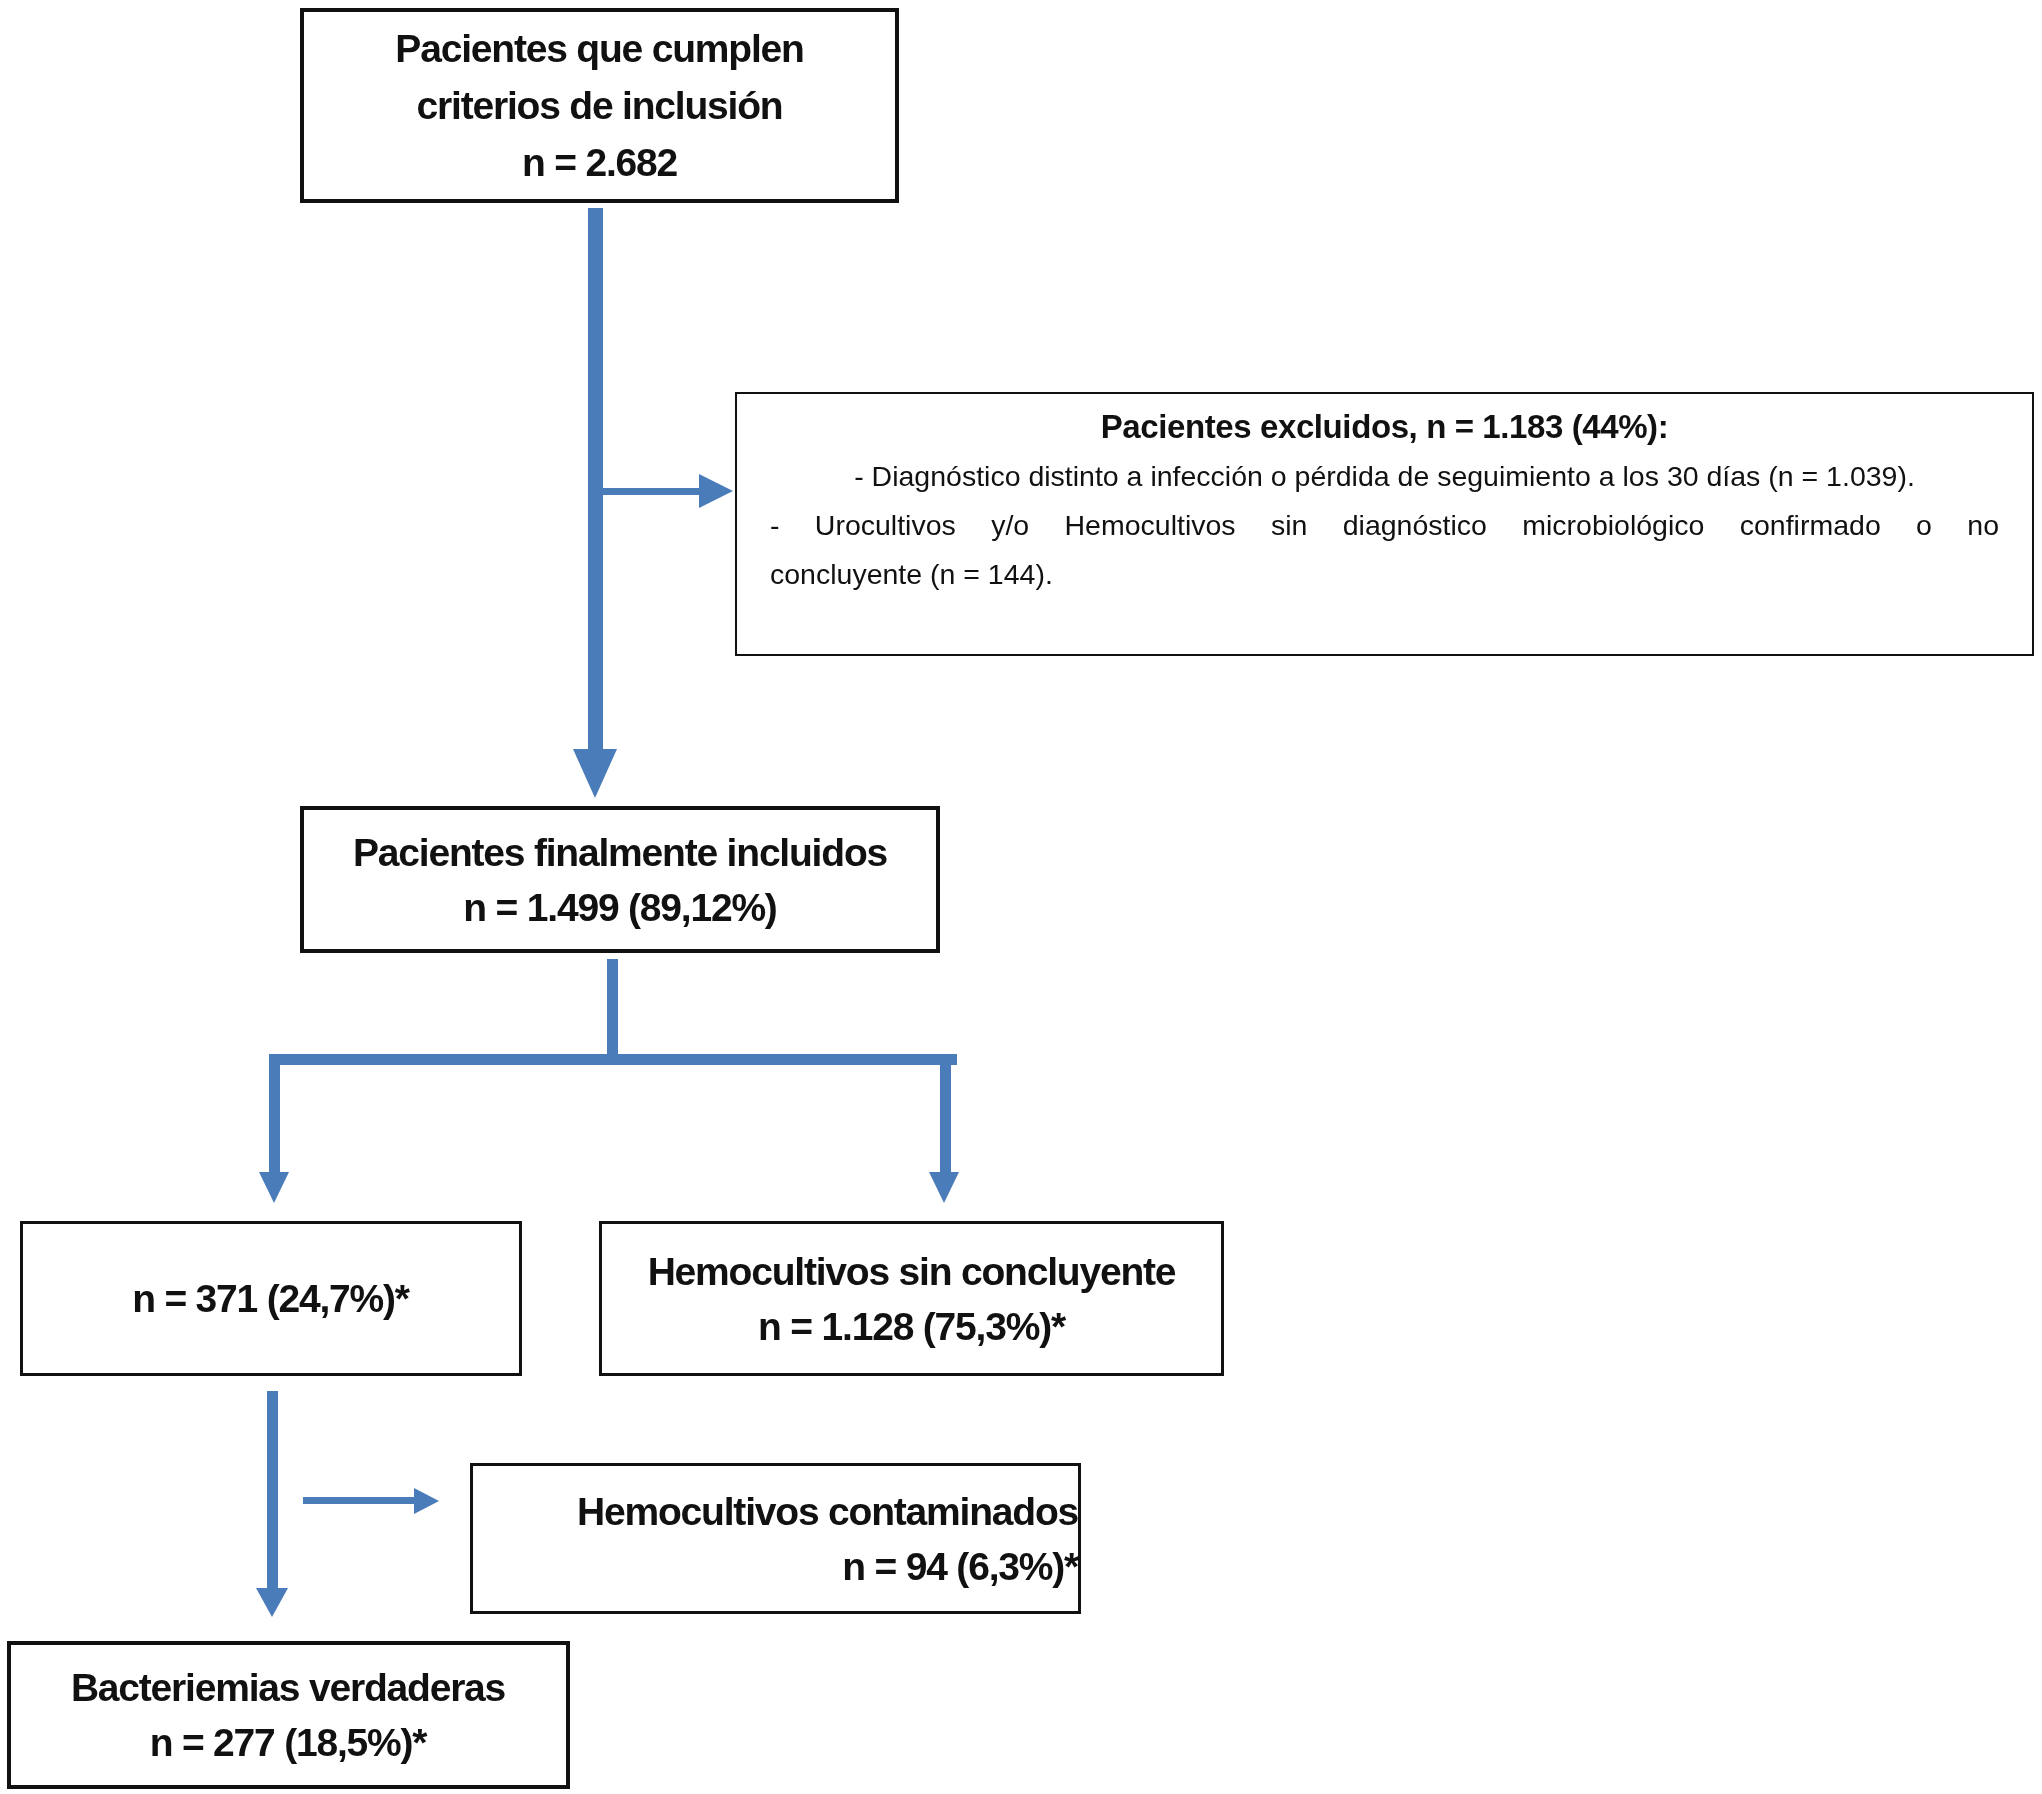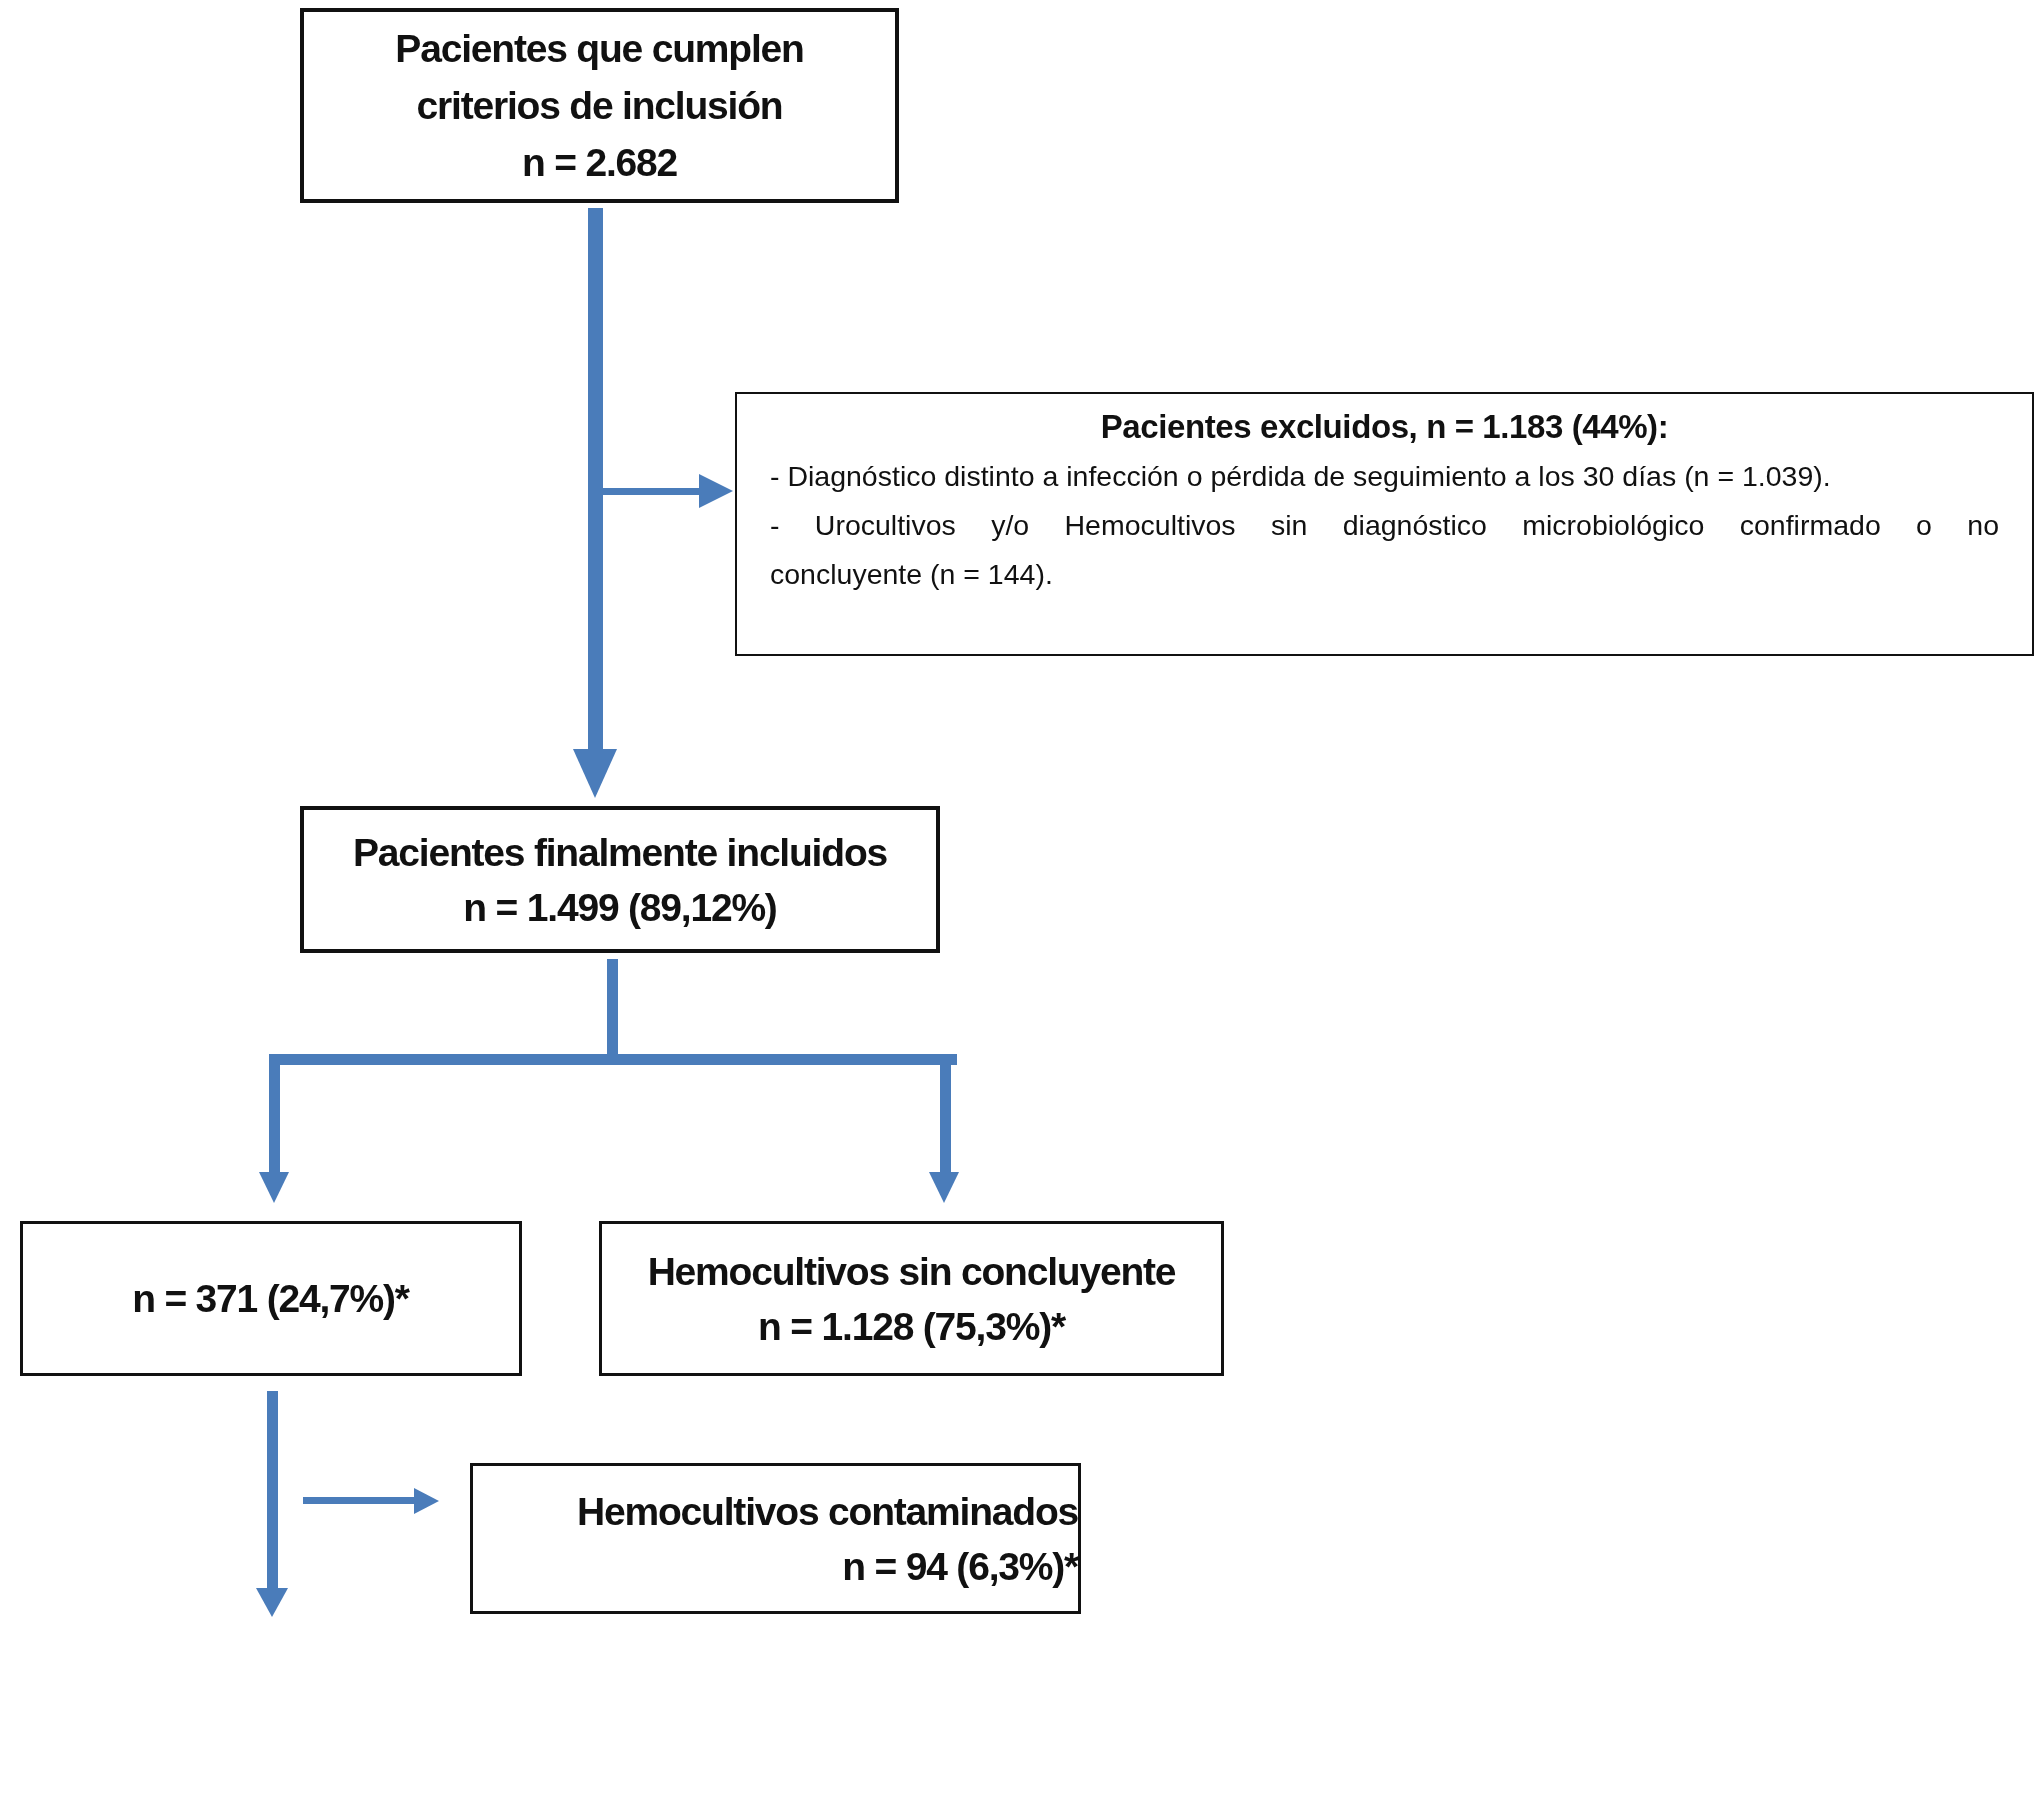--- a/index.html
+++ b/index.html
@@ -52,21 +52,21 @@
     line-height: 50px;
     text-align: center;
     letter-spacing: -0.4px;
     white-space: nowrap;
   }
   .ex-bullet {
     font-size: 28.5px;
     line-height: 49px;
     letter-spacing: 0;
   }
-  .ex-line1 { white-space: nowrap; }
+  .ex-line1 { white-space: nowrap; text-align: center; }
   .ex-just  { text-align: justify; text-align-last: justify; white-space: normal; }
 
   
   .aline { position: absolute; background: var(--arrow, #4a7cba); }
   .ahead { position: absolute; width: 0; height: 0; }
   .ahead-down  { border-left: 15.5px solid transparent; border-right: 15.5px solid transparent;
                  border-top: 31px solid var(--arrow, #4a7cba); }
   .ahead-right { border-top: 17px solid transparent; border-bottom: 17px solid transparent;
                  border-left: 34px solid var(--arrow, #4a7cba); }
 
@@ -142,15 +142,19 @@
   <div class="ahead ahead-down" id="pos-head"></div>
 
   <div class="aline" id="cont-line"></div>
   <div class="ahead ahead-right" id="cont-head"></div>
 
   <div class="box" id="box-contaminated">
     <div class="bl">Hemocultivos contaminados</div>
     <div class="bl">n = 94 (6,3%)*</div>
   </div>
 
+  <div class="box b-thick" id="box-bacteremia">
+    <div class="bl">Bacteriemias verdaderas</div>
+    <div class="bl">n = 277 (18,5%)*</div>
+  </div>
 
 </div>
 
 
 </body></html>

